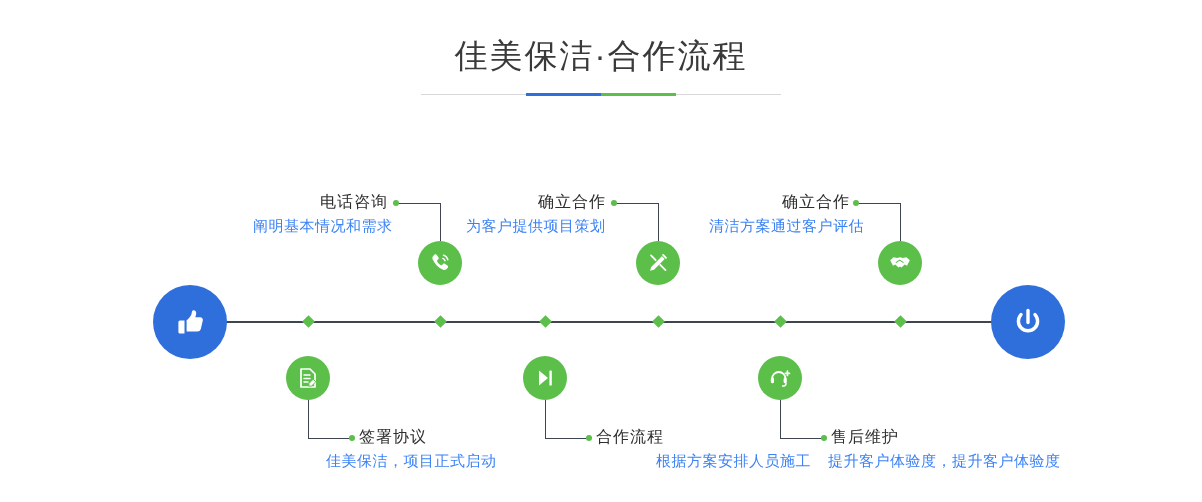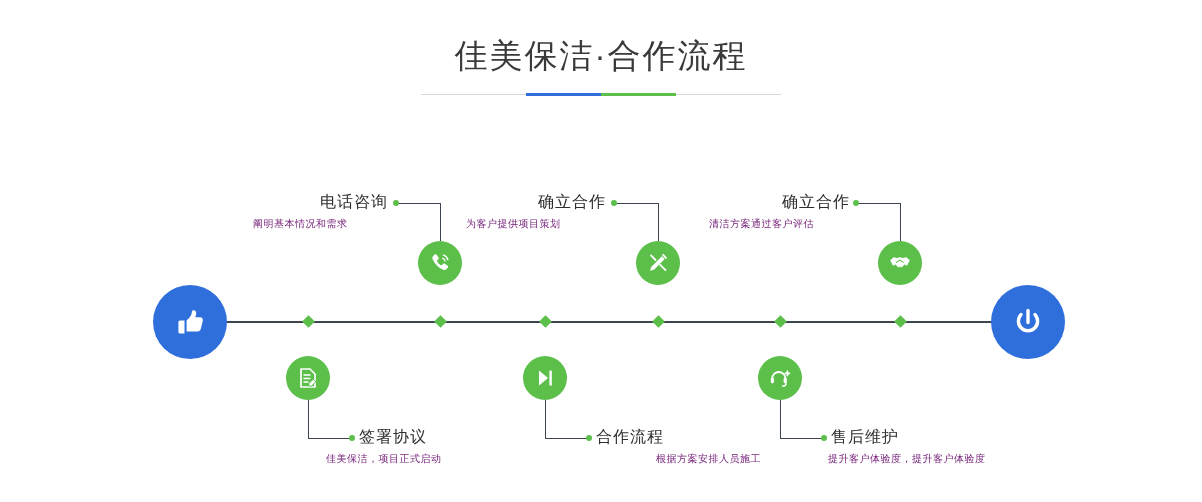--- a/index.html
+++ b/index.html
@@ -140,22 +140,22 @@
   
   .node-label {
     position: absolute;
     font-size: 16px;
     color: #2e2e2e;
     letter-spacing: 1px;
     white-space: nowrap;
   }
   .node-desc {
     position: absolute;
-    font-size: 10px;
-    color: #701a75;
+    font-size: 15px;
+    color: #3b82f6;
     letter-spacing: 0.5px;
     white-space: nowrap;
   }
 </style>
 </head>
 <body>
 
 <div id="stage">
 
   <div class="header">

